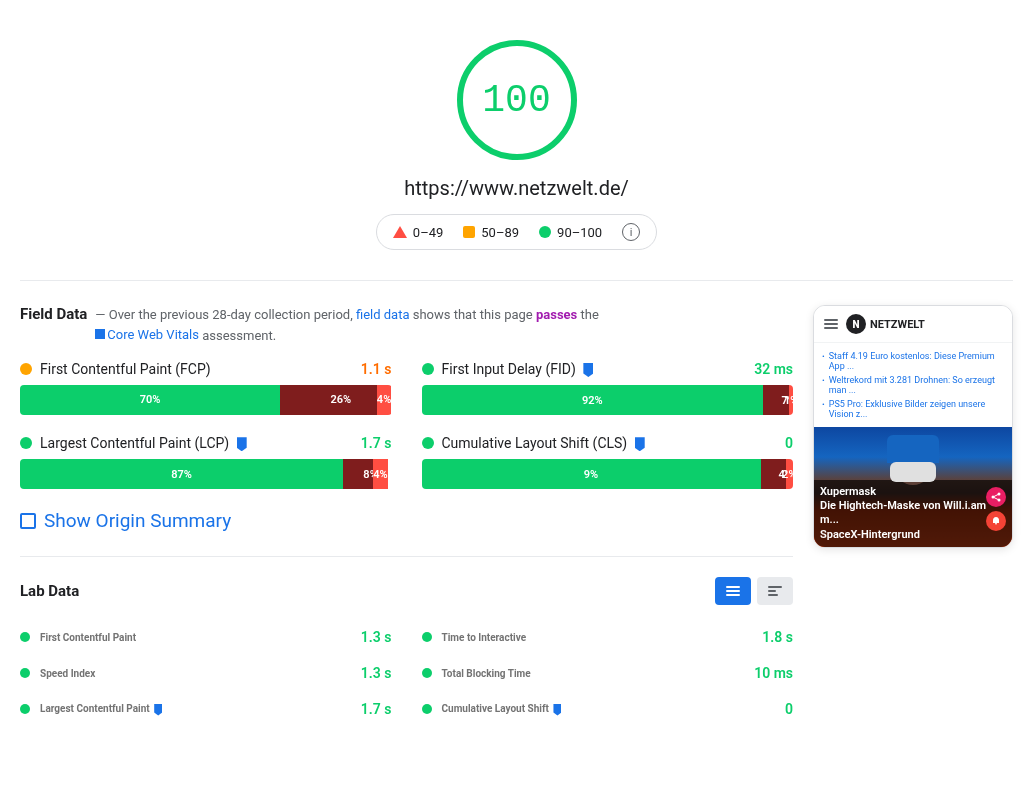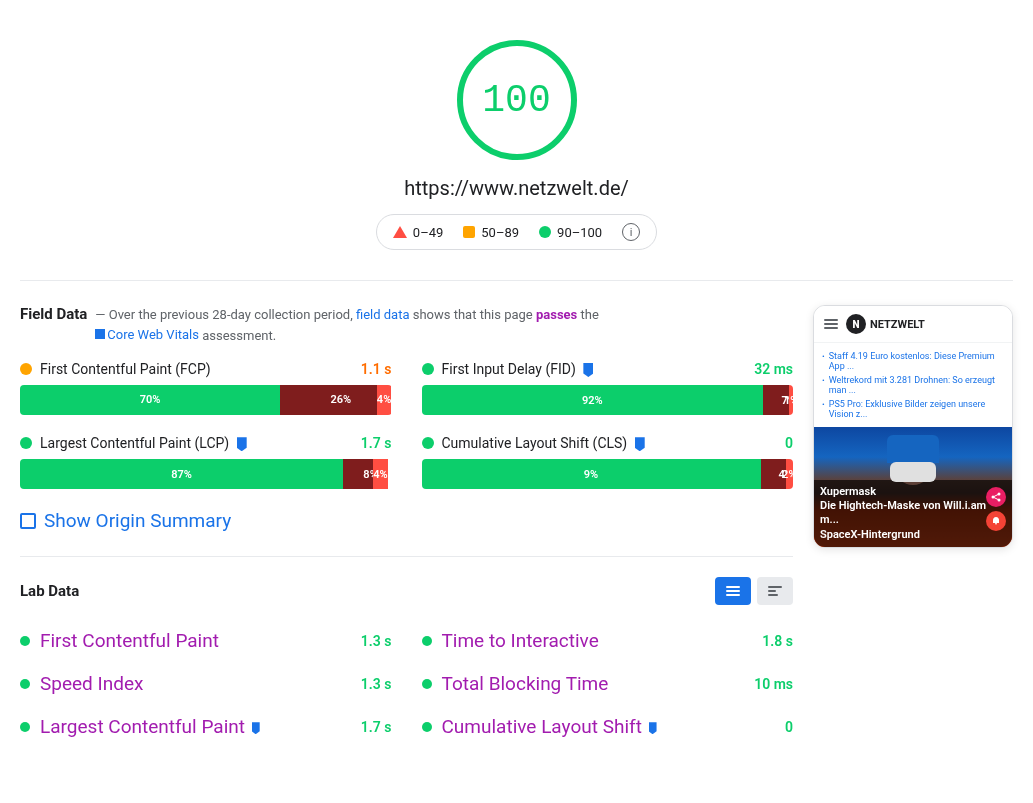--- a/index.html
+++ b/index.html
@@ -62,21 +62,21 @@
     .lab-data-header { display: flex; align-items: center; margin-bottom: 20px; justify-content: flex-end; }
     .lab-data-title { font-weight: 700; font-size: 15px; flex: 1; }
     .view-toggle { display: flex; gap: 6px; }
     .toggle-btn { width: 36px; height: 28px; border: none; border-radius: 4px; cursor: pointer; display: flex; align-items: center; justify-content: center; }
     .toggle-btn.active { background: #1a73e8; color: white; }
     .toggle-btn.inactive { background: #e8eaed; color: #5f6368; }
 
     .lab-metrics-grid { display: grid; grid-template-columns: 1fr 1fr; gap: 12px 30px; }
     .lab-metric-item { display: flex; align-items: center; gap: 10px; padding: 4px 0; }
     .lab-metric-dot { width: 10px; height: 10px; border-radius: 50%; background: #0cce6b; flex-shrink: 0; }
-    .lab-metric-name { font-size: 19px; color: #a21caf; flex: 1; }
+    .lab-metric-name { font-size: 10px; color: #737373; flex: 1; font-weight: bold; }
     .lab-metric-flag { width: 8px; height: 12px; background: #1a73e8; display: inline-block; vertical-align: middle; clip-path: polygon(0 0, 100% 0, 100% 75%, 50% 100%, 0 75%); margin-left: 2px; }
     .lab-metric-value { font-size: 14px; font-weight: 600; color: #0cce6b; white-space: nowrap; }
 
     
     .site-preview { background: #fff; border: 1px solid #dadce0; border-radius: 12px; overflow: hidden; box-shadow: 0 2px 8px rgba(0,0,0,0.1); }
     .preview-header { display: flex; align-items: center; padding: 8px 10px; gap: 8px; background: #fff; border-bottom: 1px solid #f1f3f4; }
     .preview-menu-icon { display: flex; flex-direction: column; gap: 2px; }
     .preview-menu-line { width: 14px; height: 2px; background: #5f6368; border-radius: 1px; }
     .preview-logo { font-size: 11px; font-weight: 700; color: #202124; display: flex; align-items: center; gap: 4px; }
     .preview-logo-icon { width: 20px; height: 20px; background: #202124; border-radius: 50%; display: flex; align-items: center; justify-content: center; }

